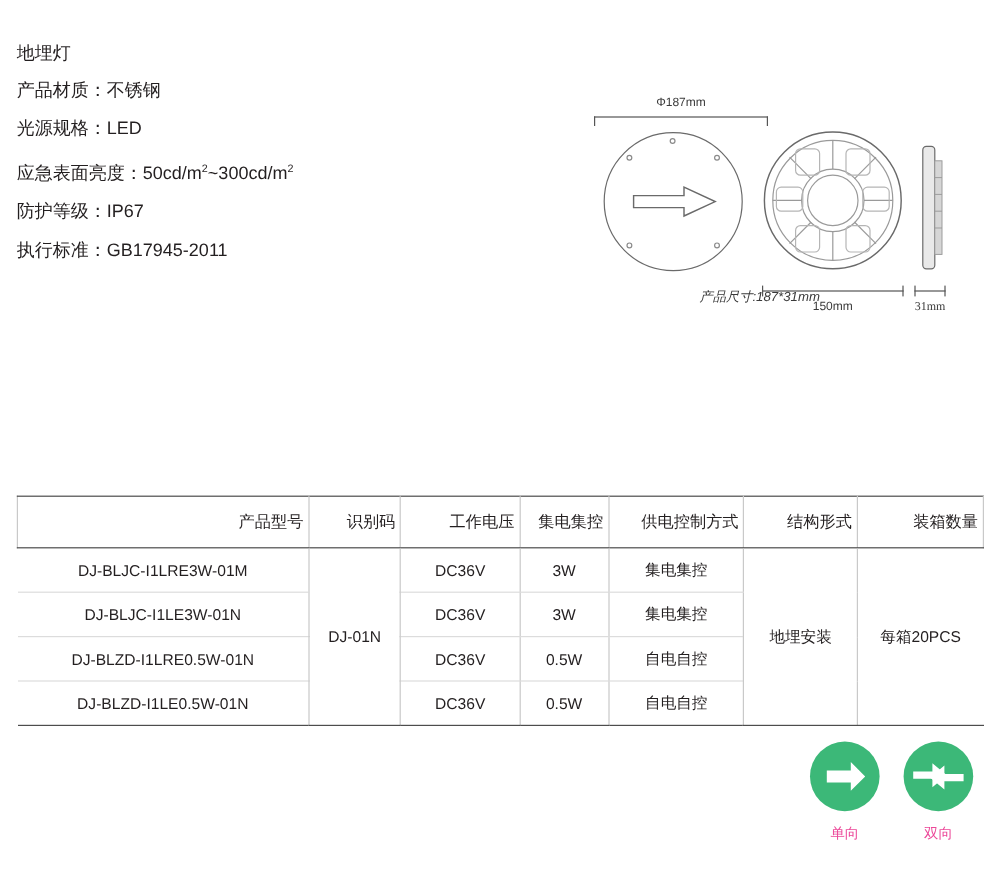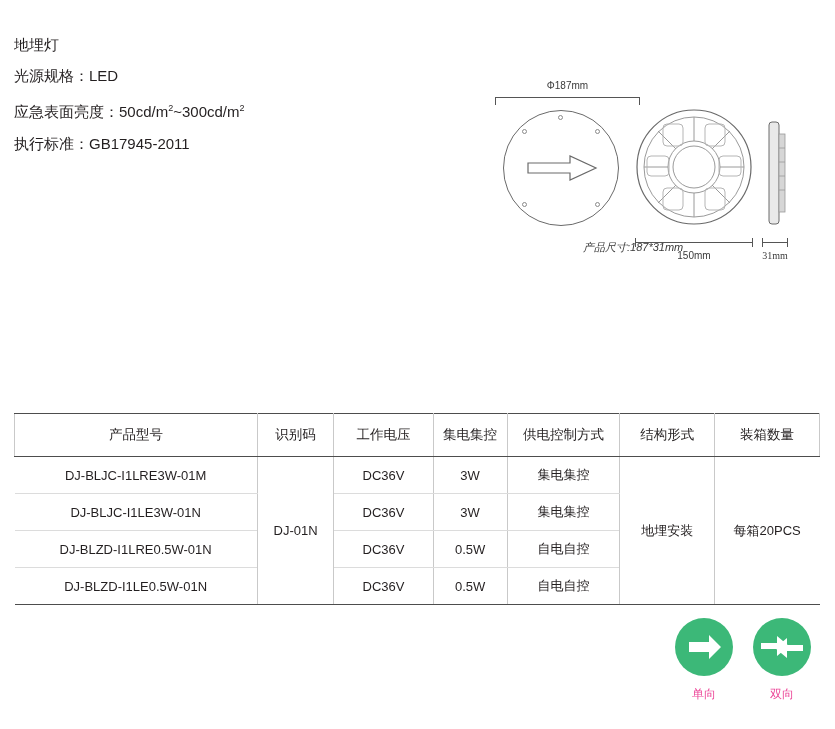--- a/index.html
+++ b/index.html
@@ -200,20 +200,21 @@
     font-weight: normal;
     height: 36px;
     padding: 0 4px;
     white-space: nowrap;
   }
   table.spec-table thead th {
     border-top: 1px solid #4d4d4d;
     border-bottom: 1px solid #4d4d4d;
     height: 42px;
     font-size: 13.5px;
+    text-align: right;
   }
   table.spec-table tbody td.model {
     border-bottom: 1px solid #dcdcdc;
   }
   table.spec-table tbody tr:last-child td {
     border-bottom: 1px solid #4d4d4d;
   }
   table.spec-table tbody td {
     border-bottom: 1px solid #dcdcdc;
     text-align: center;
@@ -262,29 +263,35 @@
     color: #ec4899;
   }
 </style>
 </head>
 <body>
 
 <div class="spec-block">
   <div class="spec-title">地埋灯</div>
 
 
+  <div class="spec-line">
+    <span>产品材质</span><span>：</span><span>不锈钢</span>
+  </div>
 
   <div class="spec-line">
     <span>光源规格</span><span>：</span><span>LED</span>
   </div>
 
   <div class="spec-line">
     <span>应急表面亮度</span><span>：</span><span>50cd/m<sup>2</sup>~300cd/m<sup>2</sup></span>
   </div>
 
+  <div class="spec-line">
+    <span>防护等级</span><span>：</span><span>IP67</span>
+  </div>
 
   <div class="spec-line">
     <span>执行标准</span><span>：</span><span>GB17945-2011</span>
   </div>
 </div>
 
 <div class="drawing-area">
 
   <div class="dim-caption" style="left:40px; top:8px; width:145px;">Φ187mm</div>
   <div class="dimline-top">

